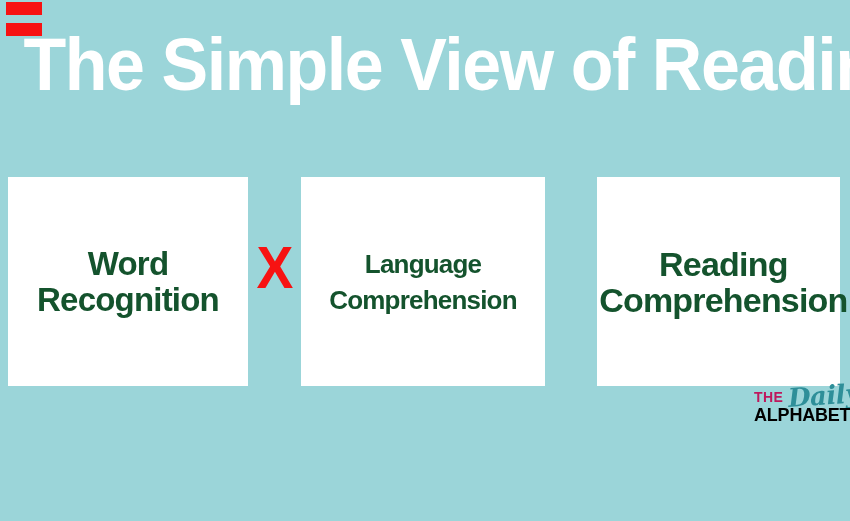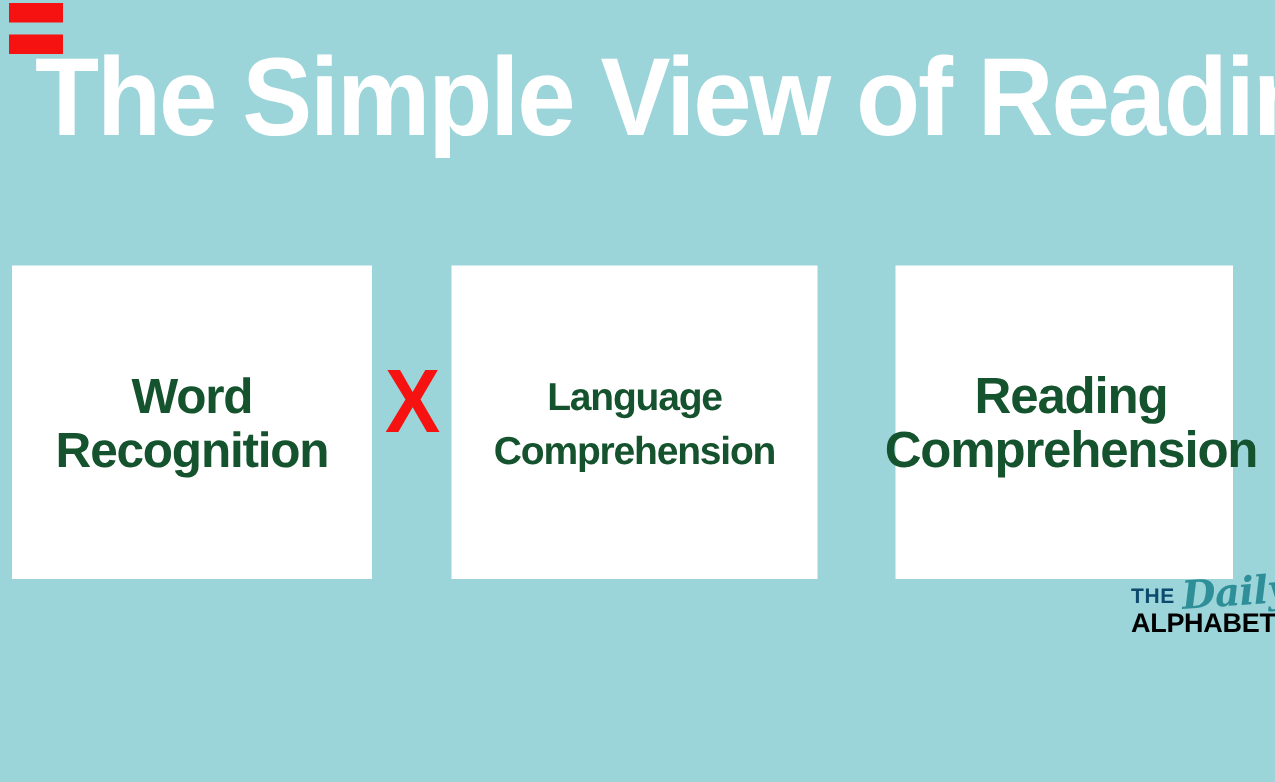--- a/index.html
+++ b/index.html
@@ -37,21 +37,21 @@
 
   
   .eq-box {
     position: absolute;
     top: 177px;
     height: 209px;
     background: #ffffff;
   }
   #box-word        { left: 8px;   width: 240px; }
   #box-language    { left: 301px; width: 244px; }
-  #box-reading     { left: 597px; width: 225px; }
+  #box-reading     { left: 597px; width: 243px; }
 
   .eq-text {
     position: absolute;
     top: 50%;
     left: 50%;
     transform: translate(-50%, -50%);
     text-align: center;
     color: #14532d;
     font-family: "Liberation Sans", sans-serif;
     font-weight: 700;
@@ -104,21 +104,21 @@
     position: absolute;
     left: 752px;
     top: 386px;
     width: 92px;
     height: 46px;
   }
   #logo-the {
     position: absolute;
     left: 2px;
     top: 4px;
-    color: #0c4a6e;
+    color: #be185d;
     font-family: "Liberation Sans", sans-serif;
     font-weight: 700;
     font-size: 14px;
     line-height: 15px;
     letter-spacing: 0.4px;
   }
   #logo-daily {
     position: absolute;
     left: 36px;
     top: -2px;

